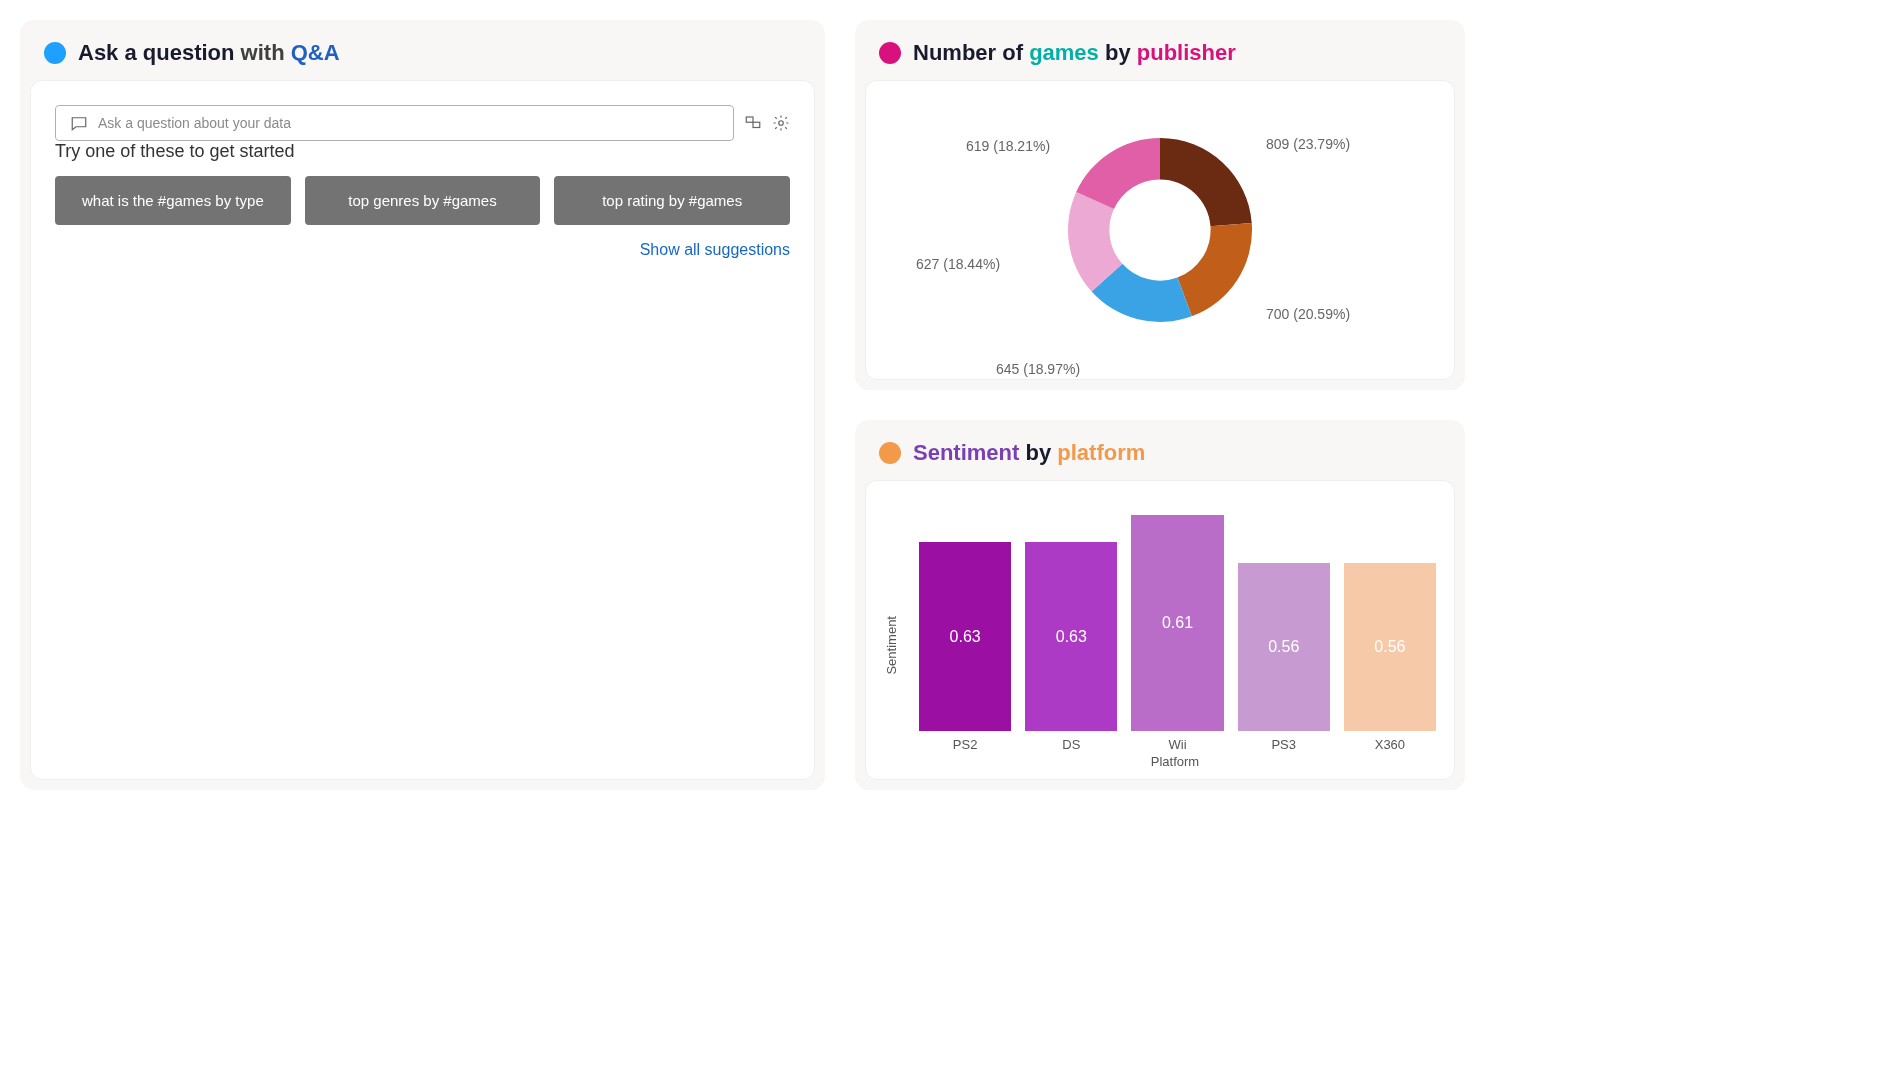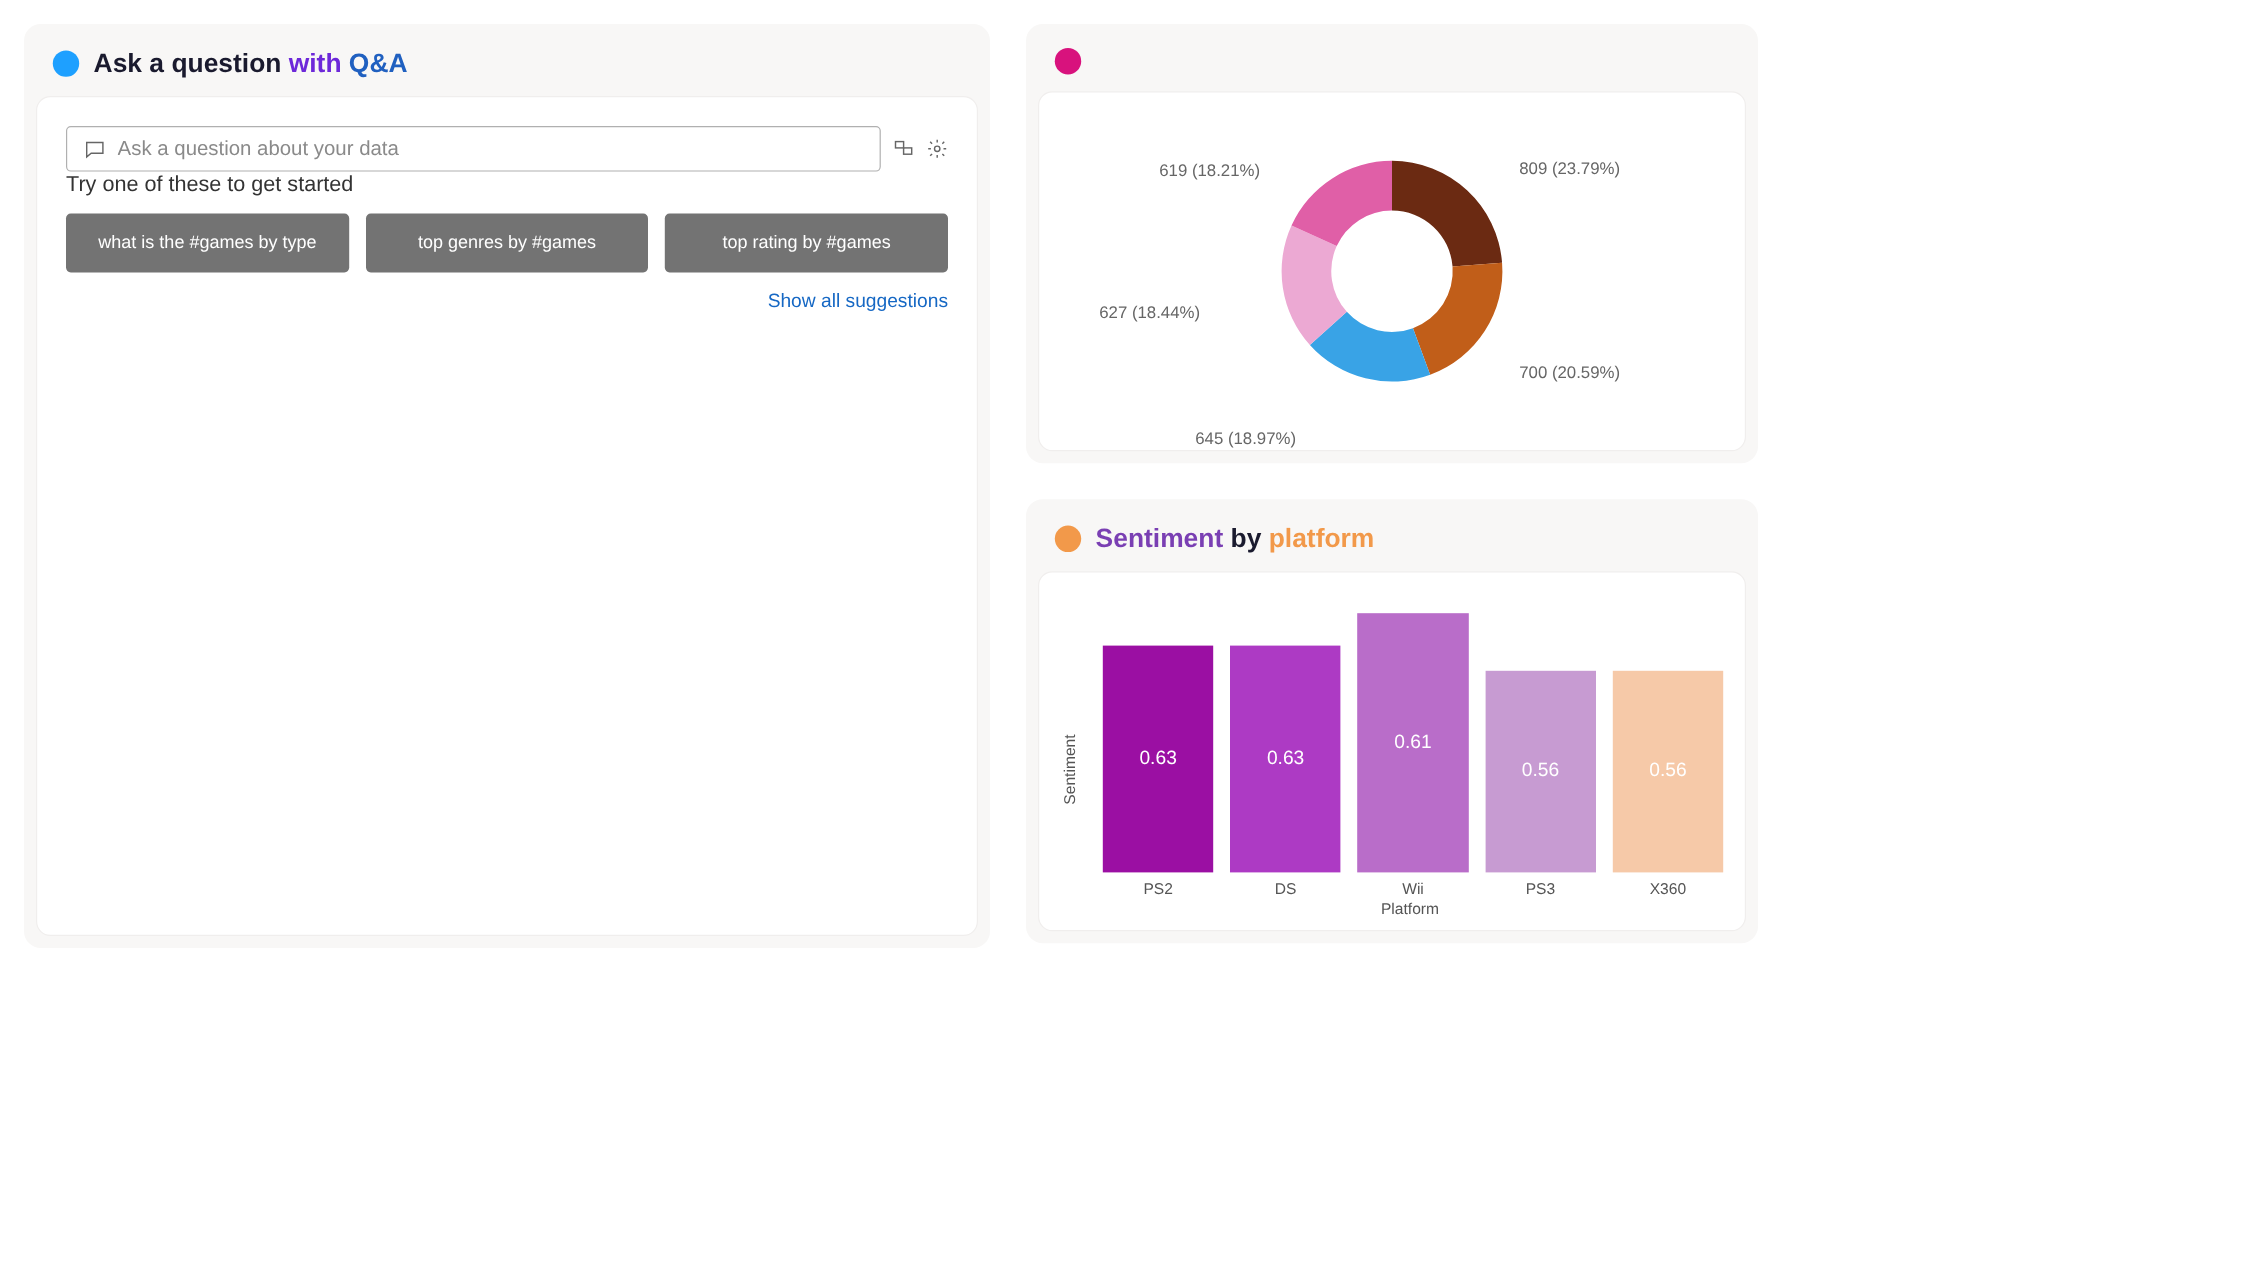--- a/index.html
+++ b/index.html
@@ -57,21 +57,21 @@
       align-items: center;
       border: 1px solid #b0b0b0;
       border-radius: 4px;
       padding: 8px 14px;
       background: #ffffff;
       gap: 10px;
     }
     .qna-input input {
       border: none;
       outline: none;
-      font-size: 17px;
+      font-size: 14px;
       flex: 1;
       color: #333;
     }
     .qna-input input::placeholder { color: #8a8a8a; }
     .q-icon { color: #666; width: 18px; height: 18px; }
     .secondary-icons { display: flex; gap: 10px; color: #666; }
     .secondary-icons svg { width: 18px; height: 18px; cursor: pointer; }
     .try-label { font-size: 18px; color: #333; }
     .pill-row { display: flex; gap: 14px; margin-top: 14px; }
     .pill {
@@ -151,21 +151,21 @@
     .x-axis-label { text-align:center; font-size:13px; color:#555; margin-top:2px; padding-left: 30px; }
   </style>
 </head>
 <body>
 
 <div class="left-col">
   <div class="card">
     <div class="card-header">
       <div class="dot dot-blue"></div>
       <div class="card-title">
-        <span style="color:#1a1a2e">Ask a question</span><span style="color:#6d28d9"> with </span><span style="color:#2060c0">Q&amp;A</span>
+        <span style="color:#1a1a2e">Ask a question</span><span style="color:#404040"> with </span><span style="color:#2060c0">Q&amp;A</span>
       </div>
     </div>
     <div class="qna-body">
       <div class="qna-input-row">
         <div class="qna-input">
           <svg class="q-icon" viewBox="0 0 24 24" fill="none" stroke="currentColor" stroke-width="1.6">
               <path d="M3 5h18v12H8l-5 4V5z"></path>
             </svg>
           <input type="text" placeholder="Ask a question about your data" style="">
         </div>
@@ -190,20 +190,23 @@
         <a>Show all suggestions</a>
       </div>
     </div>
   </div>
 </div>
 
 <div class="right-col">
   <div class="card">
     <div class="card-header">
       <div class="dot dot-pink"></div>
+      <div class="card-title">
+        <span style="color:#1a1a2e">Number of </span><span style="color:#04b0a6">games</span><span style="color:#1a1a2e"> by </span><span style="color:#d8127d">publisher</span>
+      </div>
     </div>
     <div class="donut-body">
       <svg class="donut-svg" viewBox="0 0 100 100" id="donut-svg">
           <path d="M 50 10 A 40 40 0 0 1 89.88445496818737 46.9618670386841 L 71.93645023250305 48.329026871276255 A 22 22 0 0 0 50 28 Z" fill="#6b2a12"></path>
           <path d="M 89.88445496818737 46.9618670386841 A 40 40 0 0 1 63.83289194005159 87.53200102012755 L 57.60809056702837 70.64260056107015 A 22 22 0 0 0 71.93645023250305 48.329026871276255 Z" fill="#c15e19"></path>
           <path d="M 63.83289194005159 87.53200102012755 A 40 40 0 0 1 20.246194807719004 76.73408080671173 L 33.63540714424545 64.70374444369145 A 22 22 0 0 0 57.60809056702837 70.64260056107015 Z" fill="#39a3e6"></path>
           <path d="M 20.246194807719004 76.73408080671173 A 40 40 0 0 1 13.585353964945291 33.44785348839389 L 29.97194468071991 40.89631941861664 A 22 22 0 0 0 33.63540714424545 64.70374444369145 Z" fill="#eca9d3"></path>
           <path d="M 13.585353964945291 33.44785348839389 A 40 40 0 0 1 49.99999999999999 10 L 49.99999999999999 28 A 22 22 0 0 0 29.97194468071991 40.89631941861664 Z" fill="#e05fa7"></path>
         </svg>
       <div id="donut-labels">

